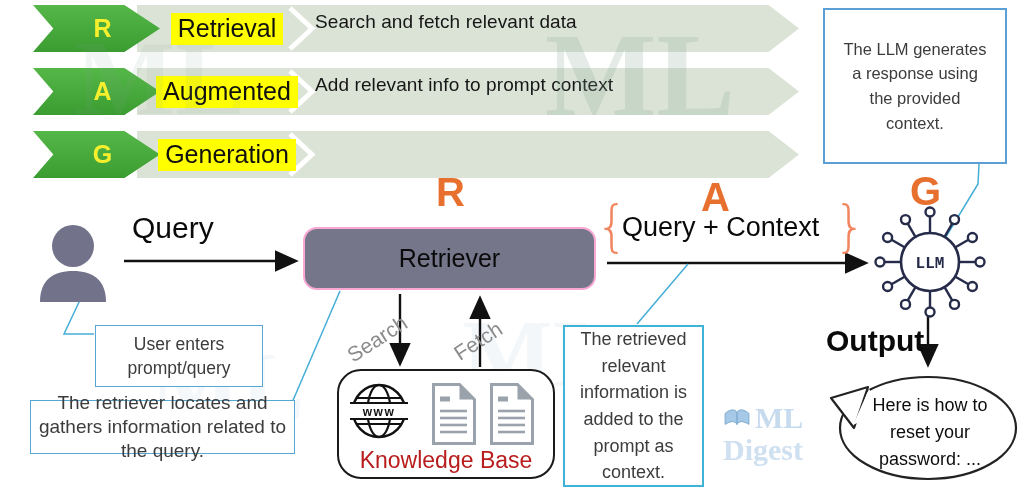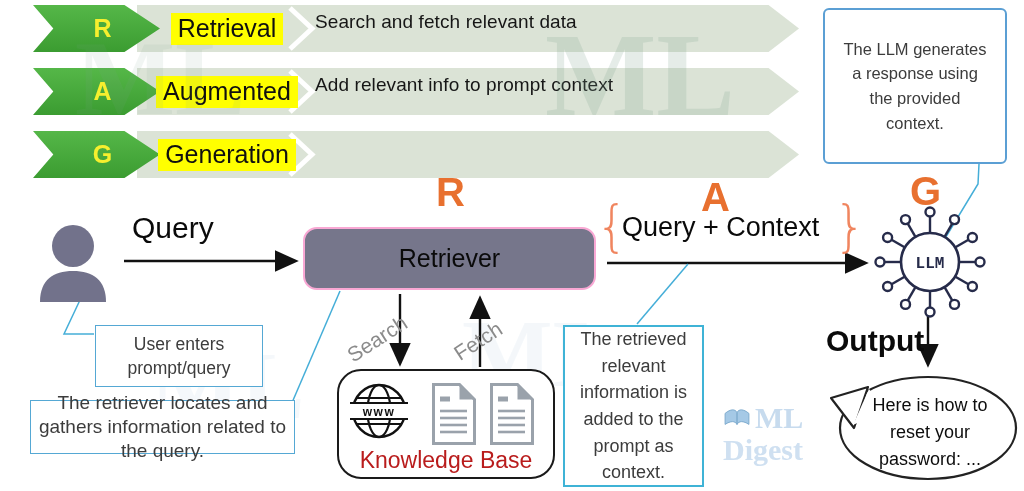--- a/index.html
+++ b/index.html
@@ -29,21 +29,21 @@
   .keyword { background:#ffff00; padding:1px 7px 2px; font-size:25px; color:#101010; }
   .banner-desc { position:absolute; left:282px; top:0; height:33px;
     display:flex; align-items:center; font-size:19px; color:#161616; letter-spacing:0.1px; }
 
   
   .callout {
     position:absolute; background:#fff; border:1.5px solid #55a8d4;
     display:flex; align-items:center; justify-content:center; text-align:center;
     color:#3c3c3c; z-index:4;
   }
-  .callout-llm   { left:823px; top:8px;  width:184px; height:156px; font-size:16.5px; line-height:1.5; padding:0 14px; border-width:2px; border-color:#5b9fd4;border-radius:6px;}
+  .callout-llm   { left:823px; top:8px;  width:184px; height:156px; font-size:16.5px; line-height:1.5; padding:0 14px; border-width:2px; border-color:#5b9fd4;}
   .callout-user  { left:95px;  top:325px; width:168px; height:62px;  font-size:17.5px; line-height:1.4; }
   .callout-retr  { left:30px;  top:400px; width:265px; height:54px;  font-size:19px;  line-height:1.25; padding:15px 6px;}
   .callout-ctx   { left:563px; top:325px; width:141px; height:162px; font-size:18px;  line-height:1.48; border-width:2px; border-color:#3fb3d6; padding:0 4px;}
 
   
   .query-label   { position:absolute; left:132px; top:211px; font-size:30px; font-weight:500; color:#0a0a0a; z-index:3;}
   .retriever-box {
     position:absolute; left:303px; top:227px; width:293px; height:63px;
     background:#76768b; border:2px solid #f9a8d4; border-radius:14px;
     display:flex; align-items:center; justify-content:center;

